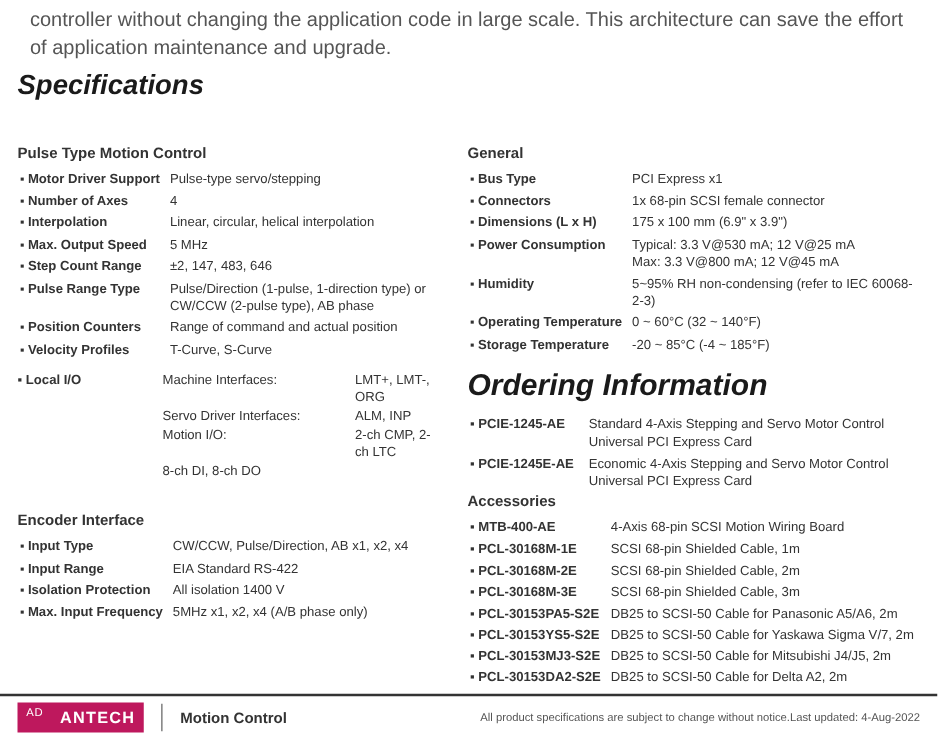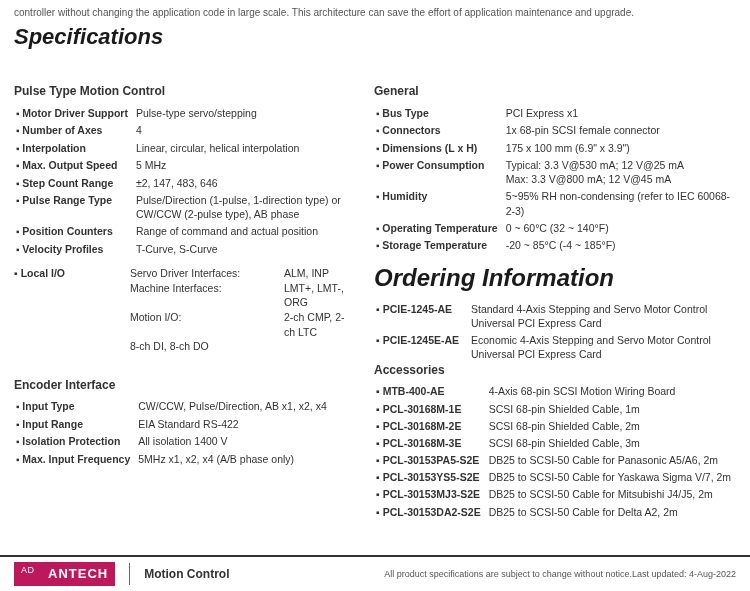--- a/index.html
+++ b/index.html
@@ -5,23 +5,23 @@
     * { margin: 0; padding: 0; box-sizing: border-box; }
     body {
       font-family: Arial, sans-serif;
       font-size: 11px;
       color: #333;
       background: #fff;
       width: 750px;
       min-height: 591px;
     }
     .top-text {
-      font-size: 10px;
+      font-size: 16px;
       color: #555;
-      padding: 6px 14px 4px 14px;
+      padding: 6px 14px 4px 24px;
       line-height: 1.4;
     }
     .main-content {
       padding: 0 14px;
       display: flex;
       gap: 20px;
     }
     .left-col { width: 340px; flex-shrink: 0; }
     .right-col { flex: 1; }
     h1.section-title {
@@ -203,26 +203,26 @@
               <td>T-Curve, S-Curve</td>
             </tr>
           </tbody>
       </table>
 
       <div class="local-io-block">
         <div style="display:flex; gap:4px;">
           <span style="width:110px; font-weight:bold; flex-shrink:0;">▪ Local I/O</span>
           <div class="local-io-indent">
             <div class="local-io-row">
+              <span class="io-key">Machine Interfaces:</span>
+              <span class="io-val">LMT+, LMT-, ORG</span>
+            </div>
+            <div class="local-io-row">
               <span class="io-key">Servo Driver Interfaces:</span>
               <span class="io-val">ALM, INP</span>
-            </div>
-            <div class="local-io-row">
-              <span class="io-key">Machine Interfaces:</span>
-              <span class="io-val">LMT+, LMT-, ORG</span>
             </div>
             <div class="local-io-row">
               <span class="io-key">Motion I/O:</span>
               <span class="io-val">2-ch CMP, 2-ch LTC</span>
             </div>
             <div class="local-io-row">
               <span class="io-val">8-ch DI, 8-ch DO</span>
             </div>
           </div>
         </div>

